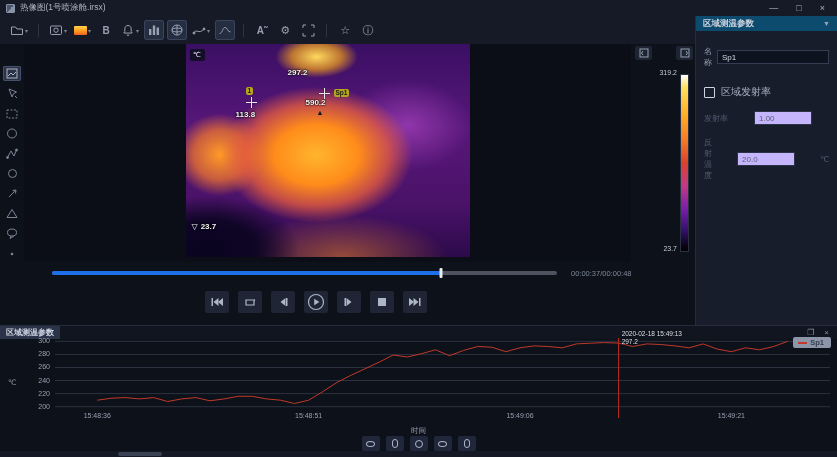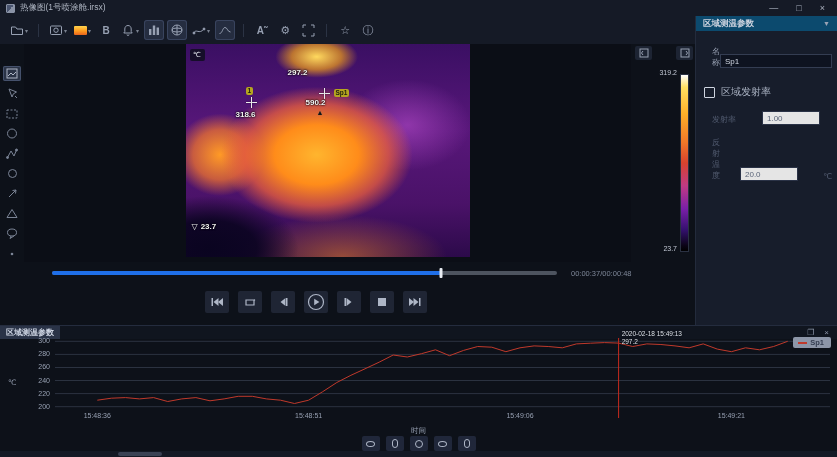--- a/index.html
+++ b/index.html
@@ -77,26 +77,26 @@
   .controls-row { width:631px; display:flex; justify-content:center; gap:9px; padding-top:7px; }
   .pbtn { width:24px; height:22px; background:#1f2534; border-radius:2px; display:flex; align-items:center; justify-content:center; }
   .pbtn svg { display:block; }
 
   
   .right-panel { width:142px; background:#171d2b; border-left:1px solid #232b3c; display:flex; flex-direction:column; }
   .rp-header { height:15px; background:#0c4a6e; display:flex; align-items:center; padding:0 7px; }
   .rp-title { font-size:8.5px; font-weight:bold; color:#cdd3df; }
   .rp-caret { margin-left:auto; font-size:7px; color:#9aa3b5; }
   .rp-body { padding:8px 8px 0 8px; }
-  .rp-row { display:flex; align-items:flex-end; margin-top:10px;margin-left:8px; }
+  .rp-row { display:flex; align-items:center; margin-top:10px; }
   .rp-label { width:50px; font-size:8px; color:#9aa3b5; }
   .rp-label.dim, .rp-unit { color:#525b70; }
   .rp-input { width:112px; height:14px; background:#0e1320; border:1px solid #343d52; color:#d3d9e4; font-size:8px; padding:0 4px; font-family:inherit; }
   .rp-input.small { width:58px; }
-  .rp-input:disabled { background:#e5e5e5; border-color:#2a3246; color:#5a6478; }
+  .rp-input:disabled { background:#c4b5fd; border-color:#2a3246; color:#5a6478; }
   .rp-check-row { display:flex; align-items:center; gap:6px; margin-top:17px; }
   .rp-checkbox { width:11px; height:11px; border:1px solid #cfd5e0; background:transparent; border-radius:1px; }
   .rp-check-label { font-size:10px; color:#aab2c2; }
   .rp-unit { font-size:8px; margin-left:5px; }
 
   
   .chart-panel { position:relative; height:126px; background:#0d1119; border-top:1px solid #242c3e; }
   .cp-header { height:13px; display:flex; align-items:center; background:#10151f; }
   .cp-title { background:#2a3347; color:#cfd6e4; font-size:8px; font-weight:bold; padding:0 6px; line-height:13px; }
   .cp-icons { margin-left:auto; display:flex; gap:10px; padding-right:8px; color:#8a93a6; font-size:8px; }
@@ -275,21 +275,21 @@
               </svg>
           </div>
         </div>
 
         <div class="canvas-area">
           <div class="thermal">
             <div class="cel-badge">℃</div>
 
             <div class="mk-tag" style="left:60px; top:43px;">1</div>
             <div class="mk-cross" style="left:60px; top:53px;"></div>
-            <div class="mk-label" style="left:50px; top:66px;">318.6</div>
+            <div class="mk-label" style="left:50px; top:66px;">113.8</div>
 
             <div class="mk-label" style="left:102px; top:24px;">297.2</div>
             <div class="mk-cross" style="left:133px; top:44px;"></div>
             <div class="mk-tag" style="left:148px; top:45px;">Sp1</div>
             <div class="mk-label" style="left:120px; top:54px;">590.2</div>
             <div class="mk-tri" style="left:131px; top:65px;">▲</div>
 
             <div class="mk-min">
               <span class="nabla">▽</span>
               <span class="mk-label" style="position:static;">23.7</span>

